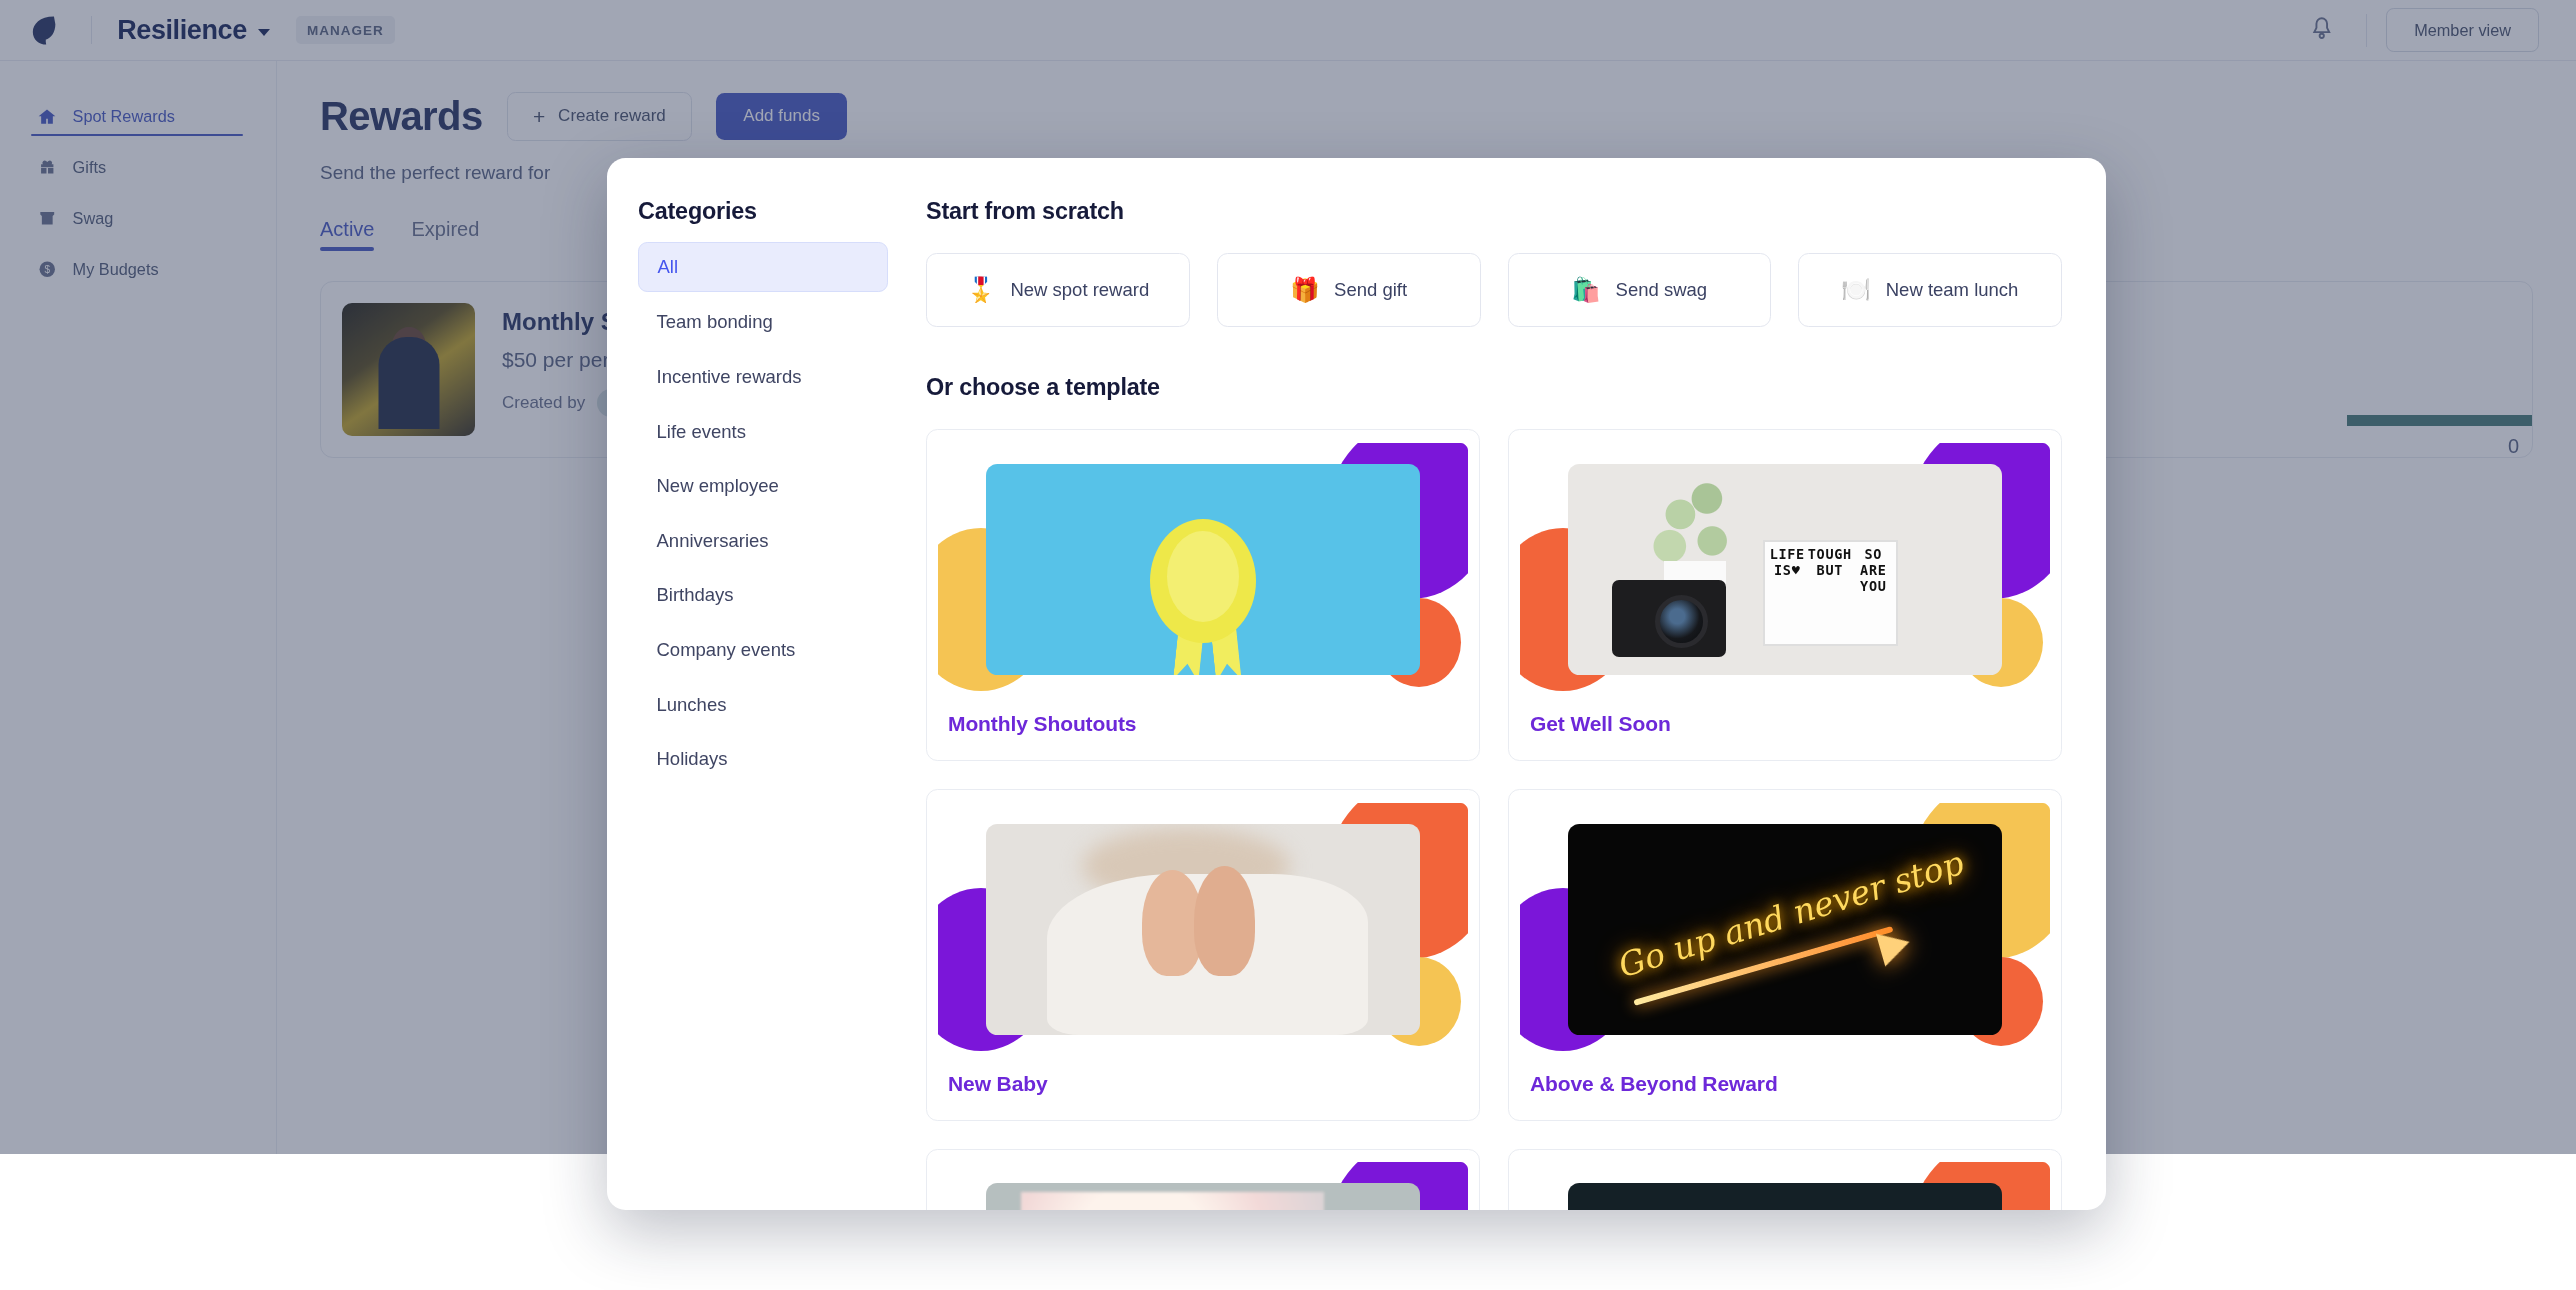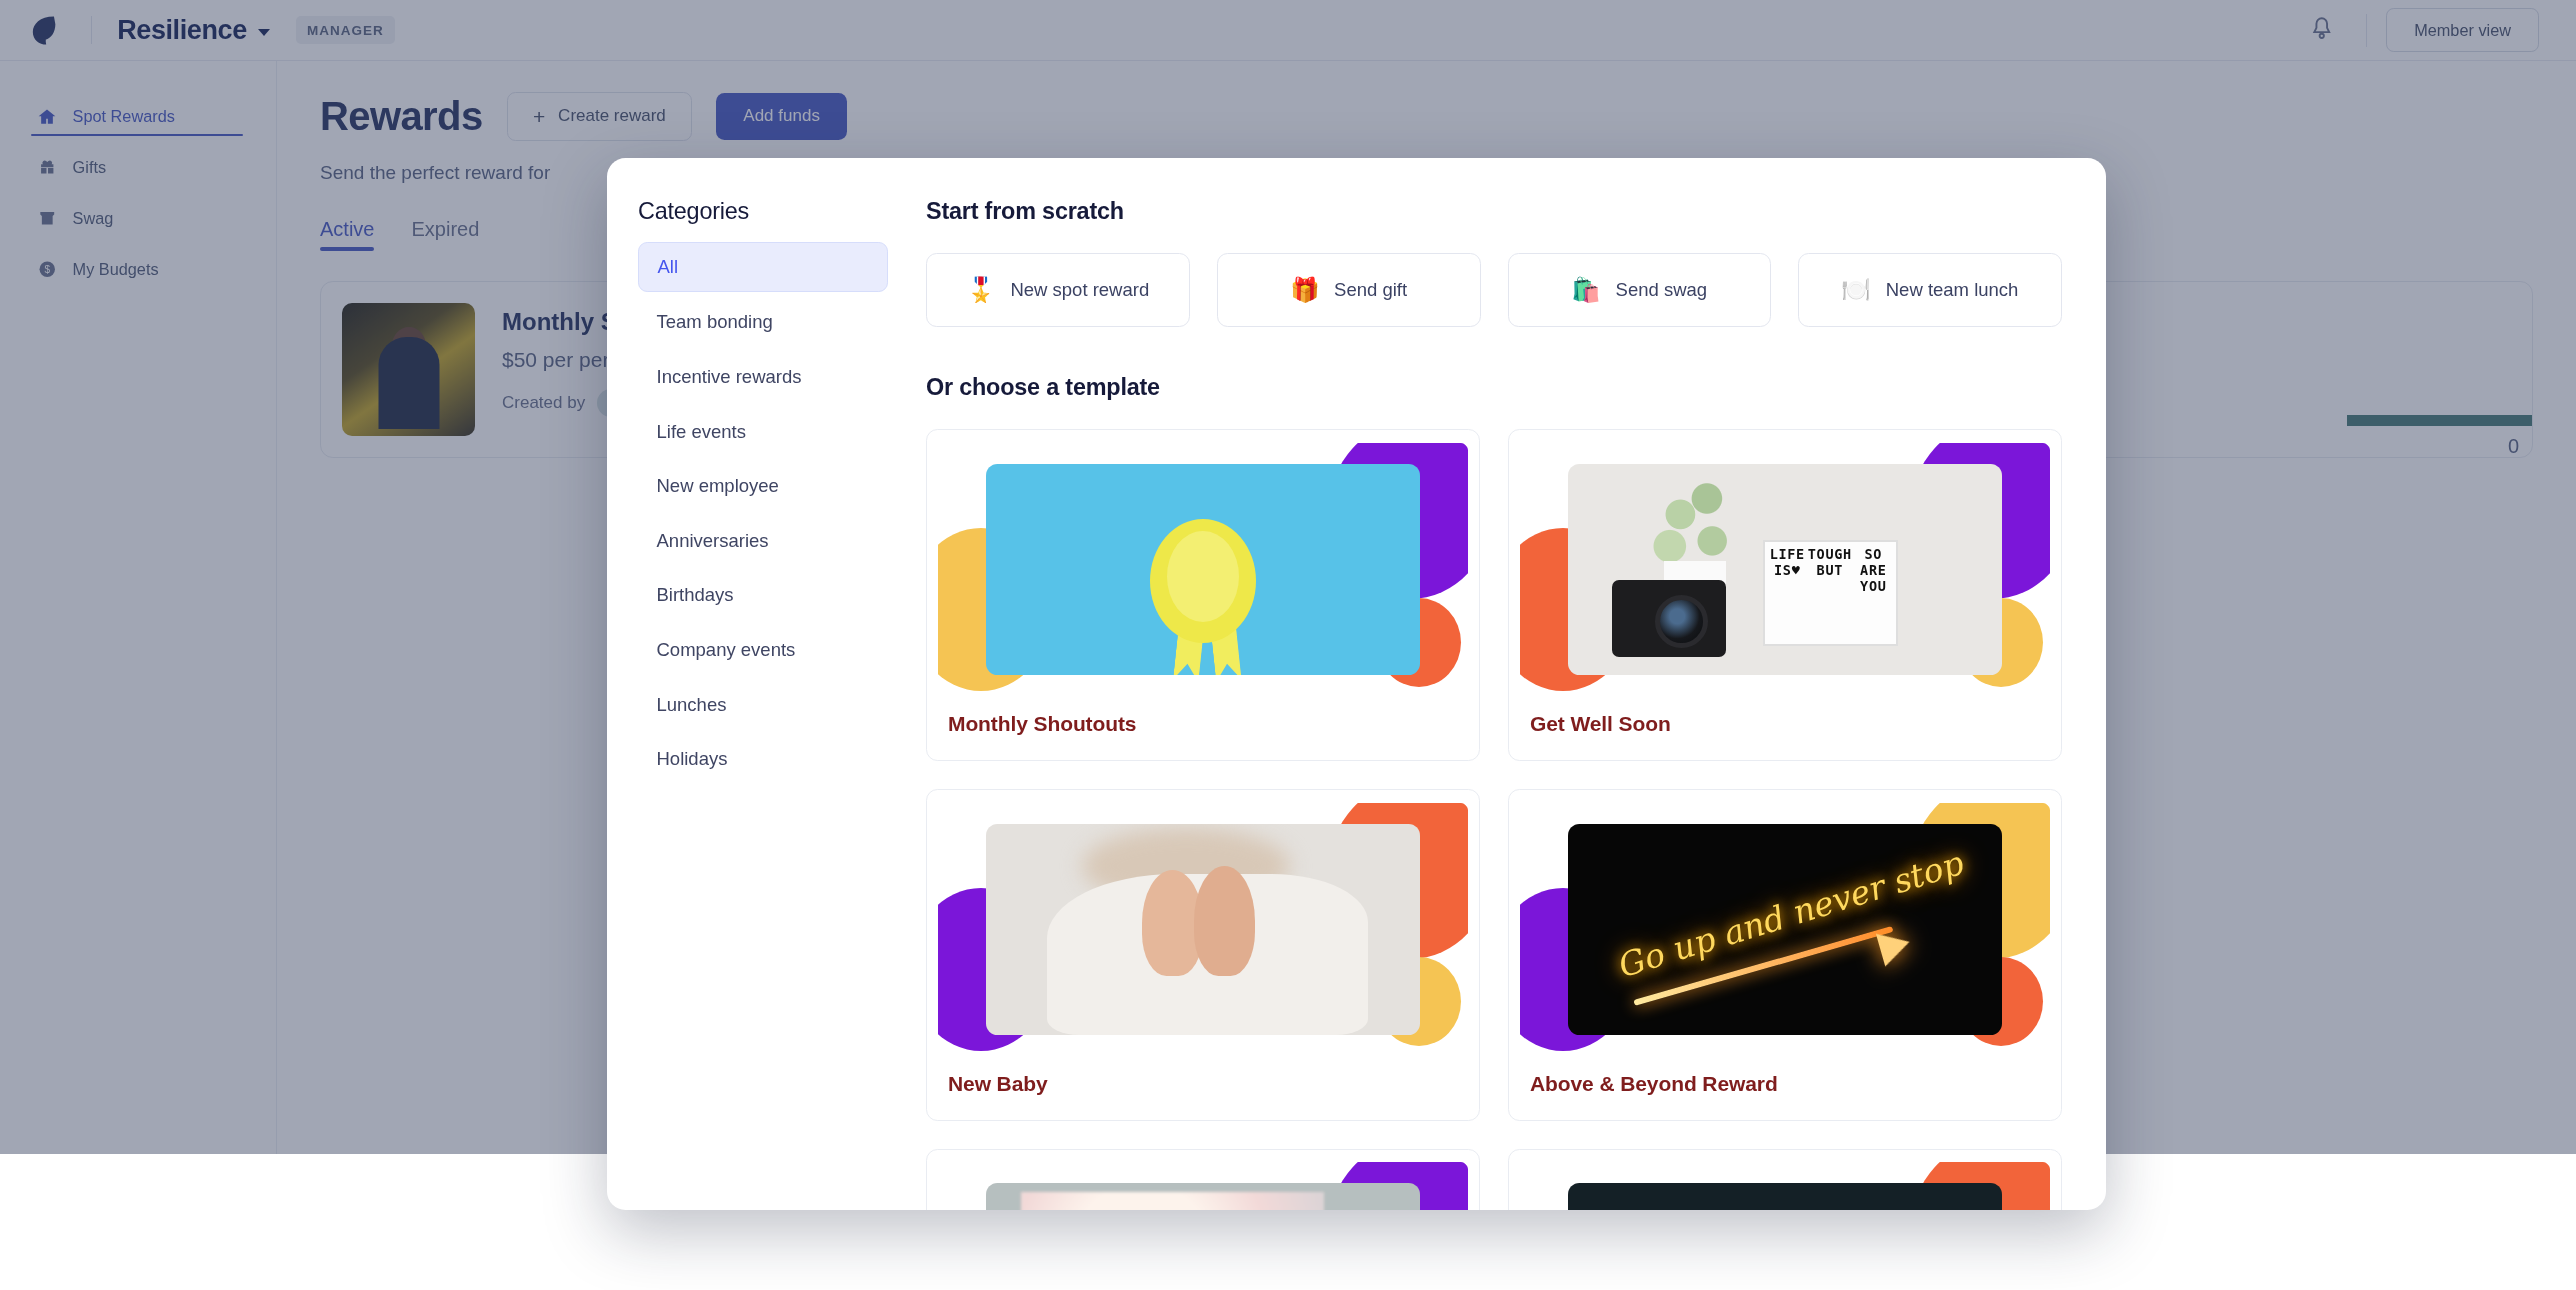--- a/index.html
+++ b/index.html
@@ -104,21 +104,21 @@
 
   
   .modal {
     position: absolute; left: 607px; top: 158px;
     width: 1499px; height: 1052px;
     background: #ffffff; border-radius: 18.5px;
     box-shadow: 0 21px 64px rgba(20,28,55,0.28);
     overflow: hidden; display: flex;
   }
   .cat-pane { width: 312px; flex: none; padding: 40px 31px 0 31px; }
-  .cat-title { font-size: 23.4px; font-weight: 400; color: #161a3a; margin-bottom: 17px; letter-spacing: -0.2px; }
+  .cat-title { font-size: 23.4px; font-weight: 700; color: #161a3a; margin-bottom: 17px; letter-spacing: -0.2px; }
   .cat-item {
     padding: 12.8px 18.5px; border-radius: 9.2px; font-size: 18.5px;
     color: #3f4563; margin-bottom: 7px;
   }
   .cat-item.selected { background: #e9ecfd; border: 0.7px solid #d6ddfb; color: #4455ee; }
 
   .tpl-pane { flex: 1; padding: 40px 44px 16px 7px; overflow: hidden; position: relative; }
   .sec-title { font-size: 23.4px; font-weight: 700; color: #161a3a; letter-spacing: -0.2px; }
   .scratch-row { display: flex; gap: 27px; margin-top: 28px; }
   .scratch-btn {
@@ -140,21 +140,21 @@
   }
   .tpl-art {
     position: relative; height: 248px; overflow: hidden;
     margin: 12.8px 11.4px 0 11.4px; border-radius: 7px;
   }
   .blob { position: absolute; border-radius: 50%; }
   .tpl-photo {
     position: absolute; left: 48px; right: 48px; top: 21px; bottom: 15.6px;
     border-radius: 11.4px; overflow: hidden; z-index: 2;
   }
-  .tpl-label { font-size: 21px; font-weight: 700; color: #7f1d1d; padding: 21px 21px 24px 21px; letter-spacing: -0.1px; }
+  .tpl-label { font-size: 21px; font-weight: 700; color: #6d28d9; padding: 21px 21px 24px 21px; letter-spacing: -0.1px; }
 
   
   .ph-shout { width: 100%; height: 100%; background: #57c2e8; position: relative; }
   .rosette-c { position: absolute; left: 50%; top: 26%; transform: translateX(-50%); width: 106px; height: 124px; border-radius: 50%; background: #eee849; }
   .rosette-i { position: absolute; left: 50%; top: 32%; transform: translateX(-50%); width: 72px; height: 91px; border-radius: 50%; background: #f3ef72; }
   .rib-l { position: absolute; left: 44%; top: 66%; width: 25.5px; height: 78px; background: #f1ed5e; transform: rotate(6deg); clip-path: polygon(0 0,100% 0,100% 100%,50% 78%,0 100%); }
   .rib-r { position: absolute; left: 52%; top: 66%; width: 25.5px; height: 78px; background: #f1ed5e; transform: rotate(-6deg); clip-path: polygon(0 0,100% 0,100% 100%,50% 78%,0 100%); }
 
   .ph-well { width: 100%; height: 100%; background: #e9e7e4; position: relative; }
   .well-plant { position: absolute; left: 16%; top: 4%; width: 106px; height: 106px; background: radial-gradient(circle at 40% 40%, #b9d1a6 0 16%, transparent 17%), radial-gradient(circle at 65% 25%, #a9c497 0 14%, transparent 15%), radial-gradient(circle at 30% 70%, #c2d7ae 0 15%, transparent 16%), radial-gradient(circle at 70% 65%, #b2cb9f 0 14%, transparent 15%); }

